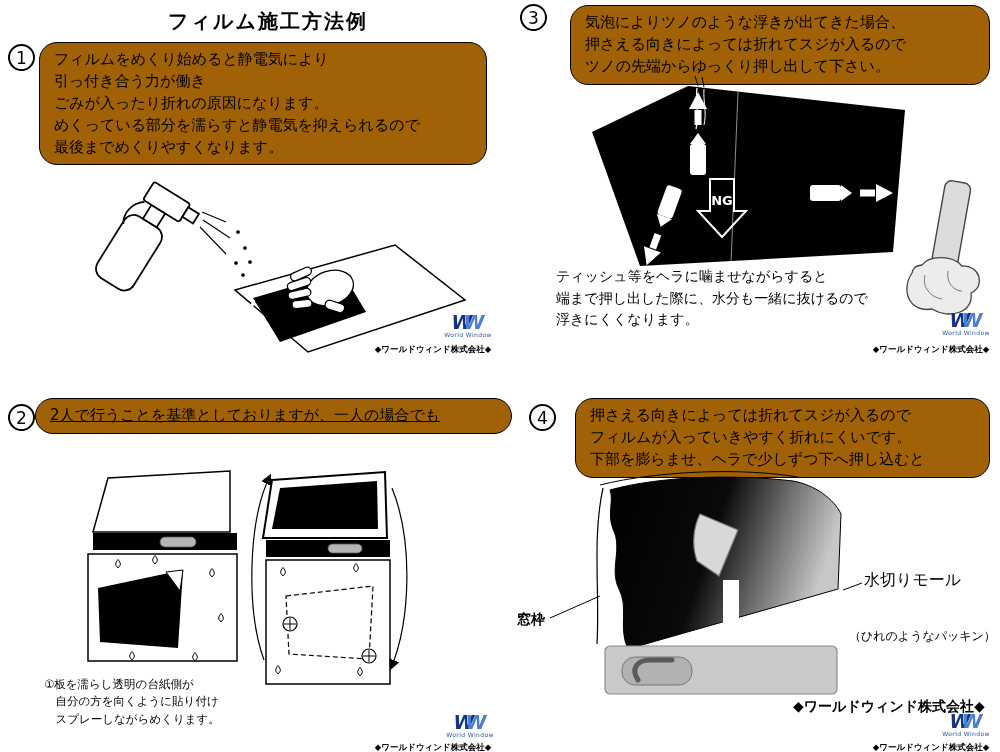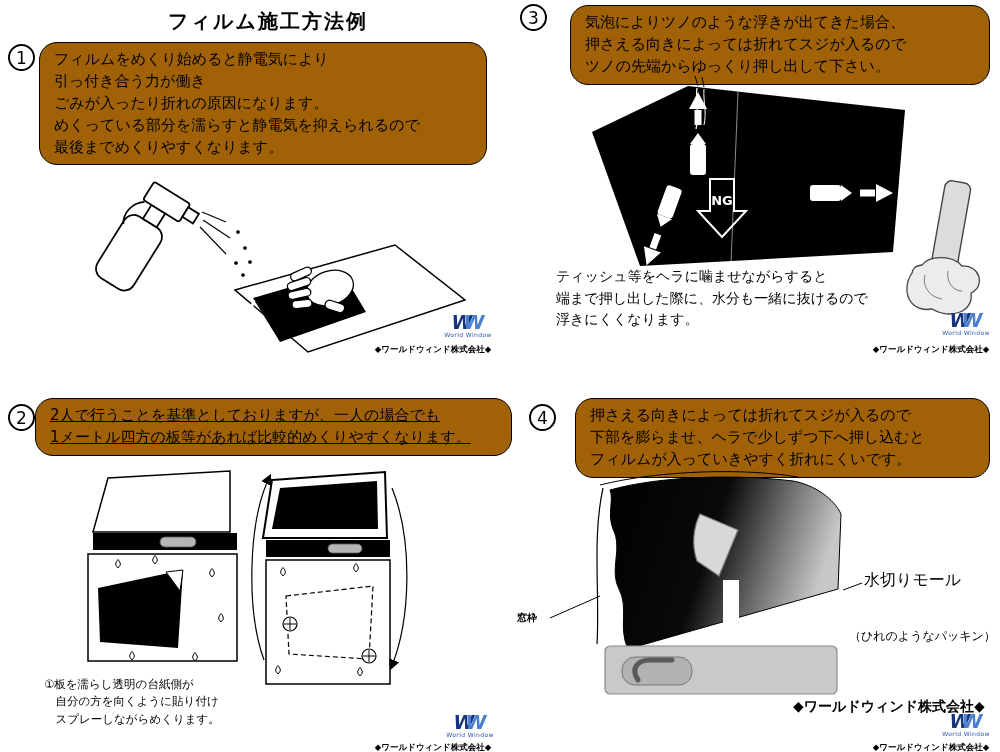--- a/index.html
+++ b/index.html
@@ -14,21 +14,21 @@
     font-size:17px; font-weight:normal; background:#fff;
   }
   .bubble {
     border:1.6px solid #000; border-radius:18px; background:#a16207;
     padding:6px 14px; font-size:15px; line-height:1.46; white-space:nowrap;
   }
   .note { font-size:14px; line-height:1.55; white-space:nowrap; }
   .caption { font-size:11.5px; line-height:1.5; white-space:nowrap; }
   .company-sm { font-size:8.5px; font-weight:bold; white-space:nowrap; text-align:center; }
   .company-lg { font-size:14px; font-weight:bold; white-space:nowrap; }
-  .label-bold { font-size:10px; font-weight:bold; white-space:nowrap;font-family:Liberation Mono, monospace; }
+  .label-bold { font-size:14px; font-weight:bold; white-space:nowrap;font-family:Liberation Mono, monospace; }
   .label-md { font-size:16px; white-space:nowrap; }
   .label-sm { font-size:12px; white-space:nowrap;margin-top:32px; }
   .ww { text-align:center; }
   .ww .wletters { font-weight:bold; font-style:italic; font-size:19px; line-height:0.95; }
   .ww .w1 { color:#16337e; }
   .ww .w2 { color:#4a7fd0; margin-left:-9px; }
   .ww .wsub { font-size:6px; color:#2c55a5; letter-spacing:0.4px; }
   svg { position:absolute; display:block; }
 </style>
 </head>
@@ -129,21 +129,20 @@
 
   <div class="abs ww" style="left:941px;top:311px;width:50px;">
     <div class="wletters"><span class="w1">W</span><span class="w2">W</span></div>
     <div class="wsub">World Window</div>
   </div>
   <div class="abs company-sm" style="left:869px;top:344px;width:124px;">◆ワールドウィンド株式会社◆</div>
 
   <div class="abs circle-num" style="left:8px;top:404px;">2</div>
   <div class="abs bubble" style="left:35px;top:398px;width:477px;text-decoration:underline;">
     <div>2人で行うことを基準としておりますが、一人の場合でも</div>
-    <div>1メートル四方の板等があれば比較的めくりやすくなります。</div>
   </div>
 
   <svg style="left:40px;top:460px;" width="480" height="232" viewBox="0 0 480 232">
     <defs>
       <path id="drop" d="M0,-4.5 C2.8,-1 3.3,1.2 0,3.8 C-3.3,1.2 -2.8,-1 0,-4.5 Z" fill="#fff" stroke="#000" stroke-width="1"></path>
       <marker id="ah" markerWidth="9" markerHeight="9" refX="7" refY="4.5" orient="auto">
           <path d="M0,0 L9,4.5 L0,9 Z" fill="#000"></path>
         </marker>
     </defs>
     <g>
@@ -194,22 +193,22 @@
 
   <div class="abs ww" style="left:445px;top:713px;width:50px;">
     <div class="wletters"><span class="w1">W</span><span class="w2">W</span></div>
     <div class="wsub">World Window</div>
   </div>
   <div class="abs company-sm" style="left:371px;top:742px;width:124px;">◆ワールドウィンド株式会社◆</div>
 
   <div class="abs circle-num" style="left:529px;top:404px;">4</div>
   <div class="abs bubble" style="left:575px;top:398px;width:415px;">
     <div>押さえる向きによっては折れてスジが入るので</div>
+    <div>フィルムが入っていきやすく折れにくいです。</div>
     <div>下部を膨らませ、ヘラで少しずつ下へ押し込むと</div>
-    <div>フィルムが入っていきやすく折れにくいです。</div>
   </div>
 
   <svg style="left:510px;top:468px;" width="490" height="232" viewBox="0 0 490 232">
     <defs>
       <linearGradient id="filmgrad" x1="0" y1="0" x2="1" y2="0.25">
         <stop offset="0" stop-color="#000"></stop>
         <stop offset="0.5" stop-color="#0a0a0a"></stop>
         <stop offset="0.78" stop-color="#777"></stop>
         <stop offset="1" stop-color="#c8c8c8"></stop>
       </linearGradient>

